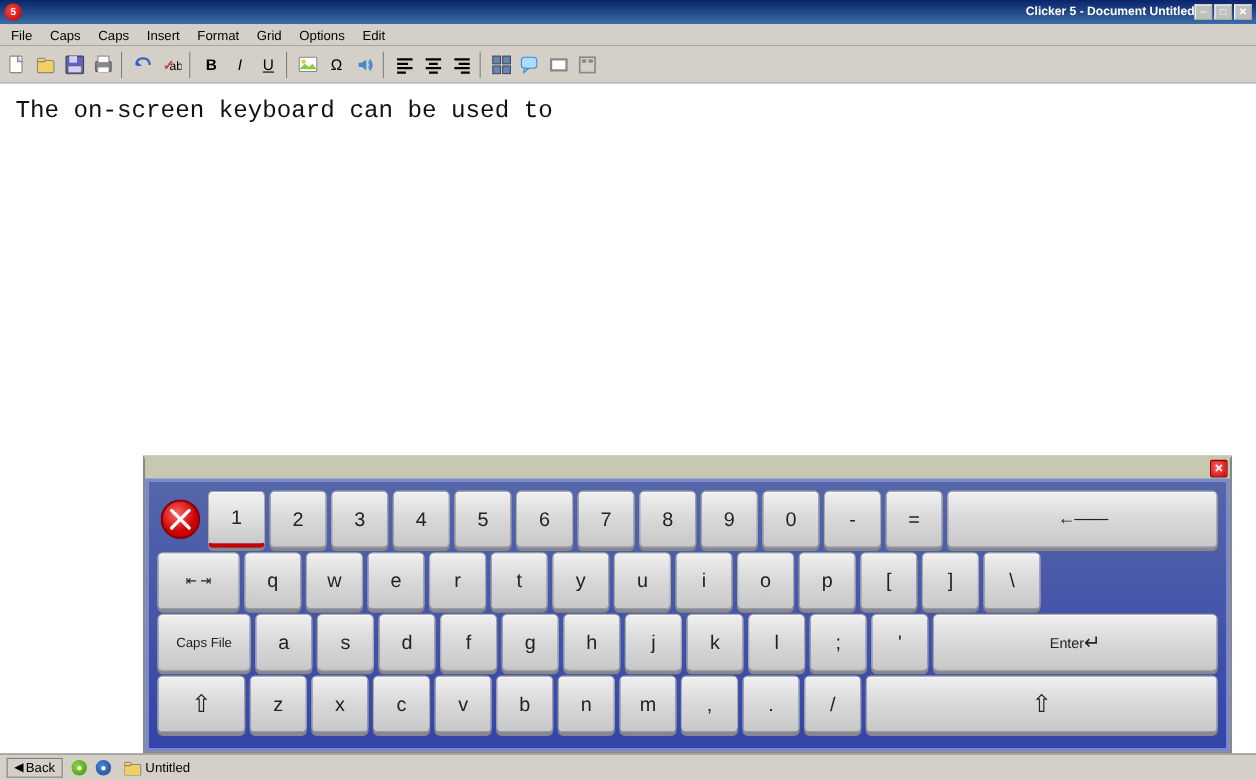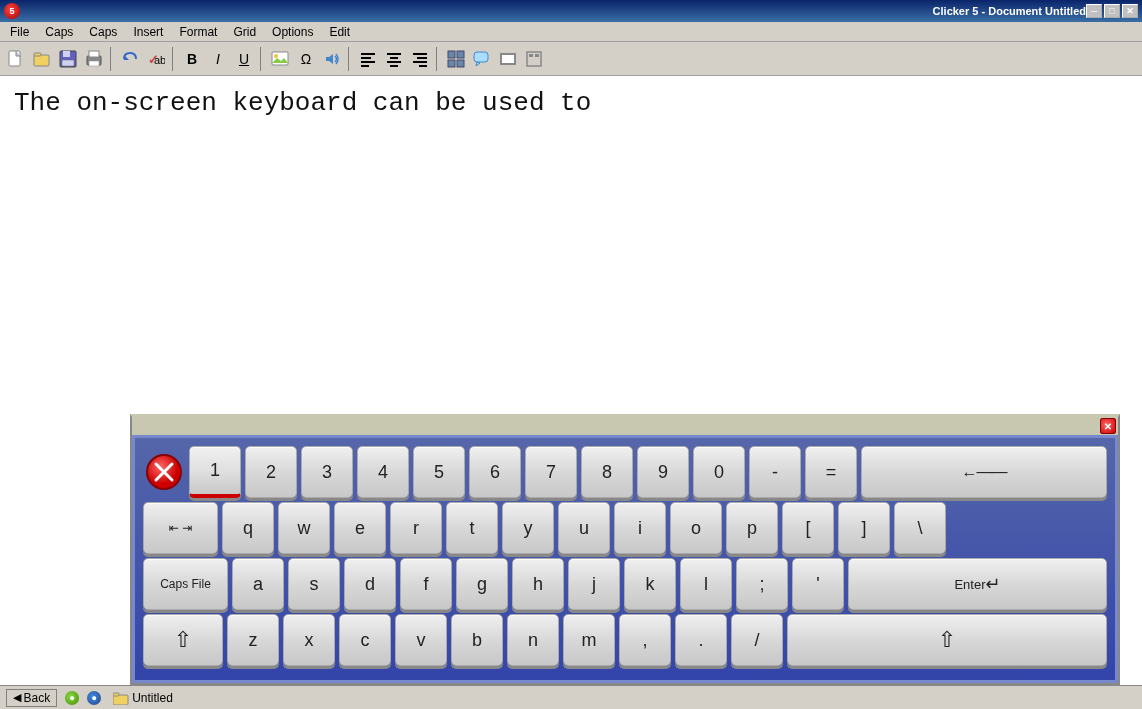--- a/index.html
+++ b/index.html
@@ -74,21 +74,21 @@
       position: absolute;
       top: 76px;
       left: 0;
       right: 0;
       bottom: 24px;
       overflow: auto;
     }
     #doc-content {
       padding: 12px 14px;
       font-family: 'Courier New', monospace;
-      font-size: 26px;
+      font-size: 22px;
       color: #111;
     }
 
     
     #keyboard-panel {
       position: absolute;
       bottom: 24px;
       left: 130px;
       width: 990px;
       background: #c8c8b0;

